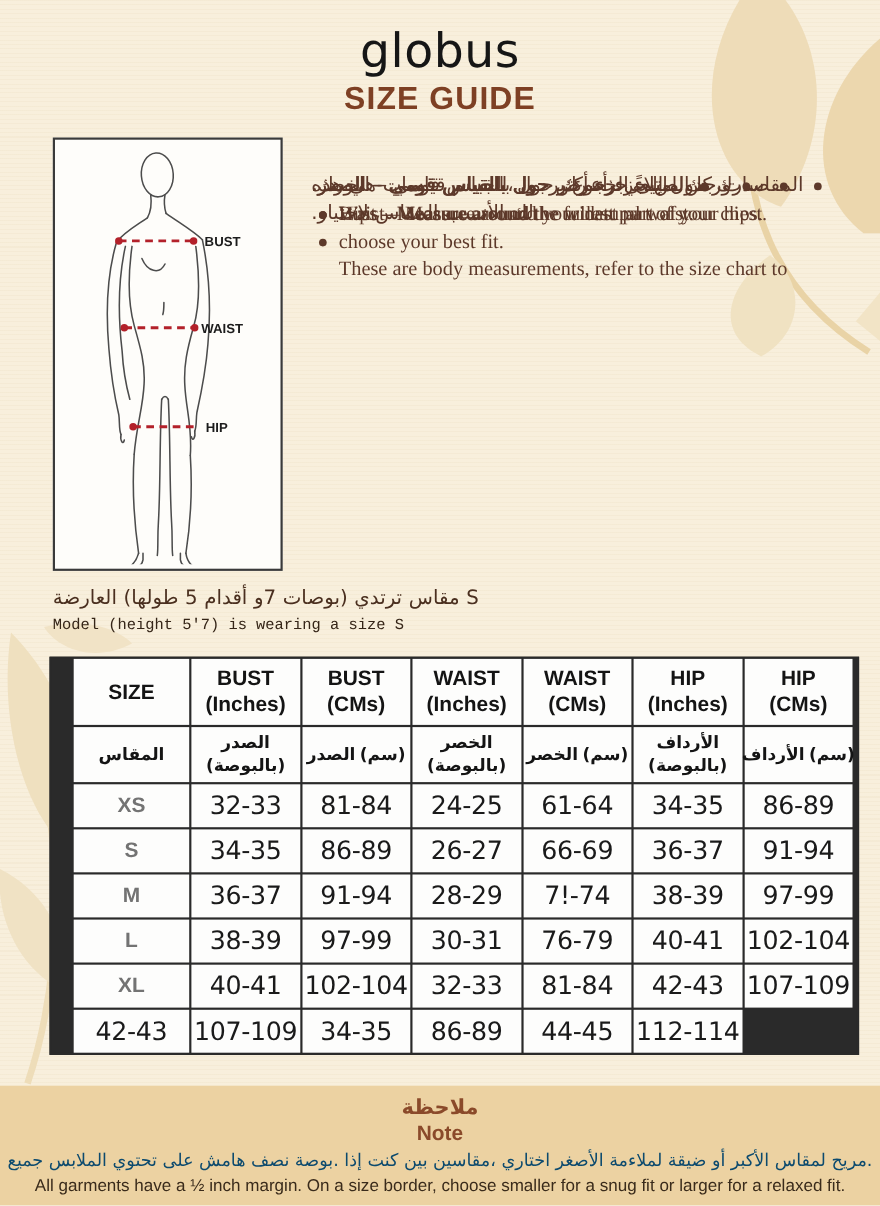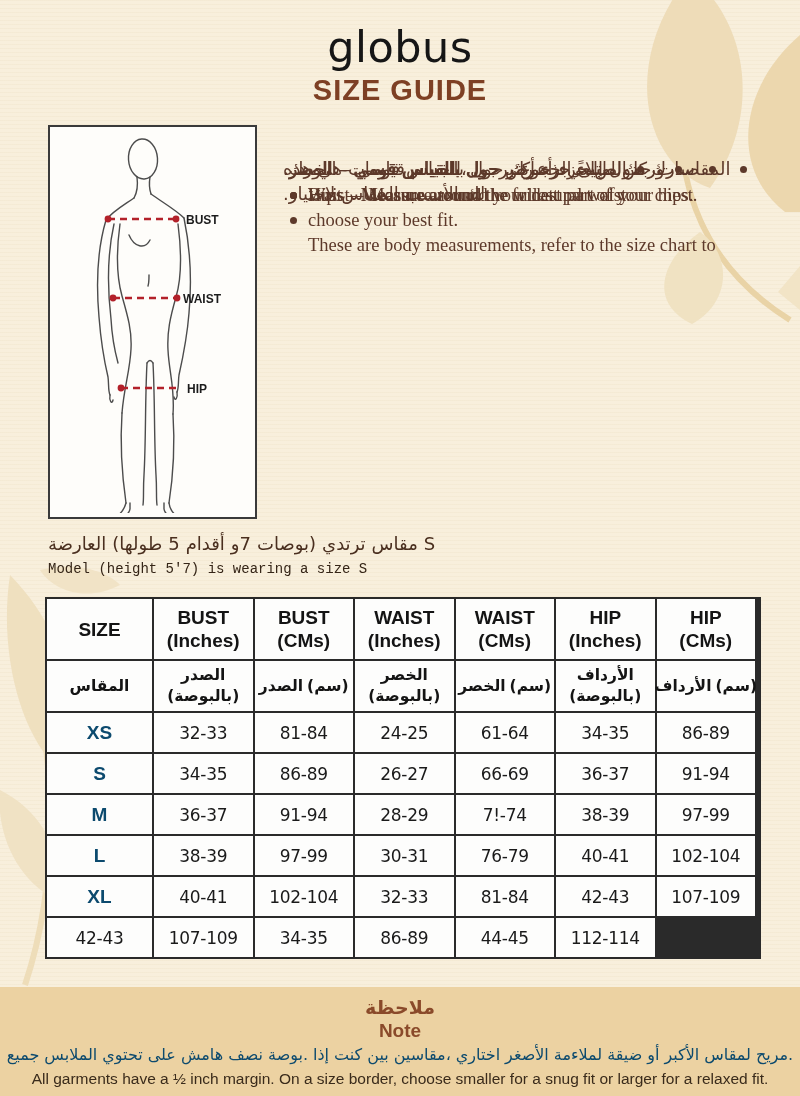--- a/index.html
+++ b/index.html
@@ -36,26 +36,26 @@
 
   
   #model{left:48px;top:531px;}
   #model .ar-row{font-size:18px;color:#4a2f1f;}
   .model-en{font-family:Liberation Mono, monospace;font-size:14px;line-height:26px;color:#352517;}
 
   
   #size-table{left:45px;top:597px;width:712px;display:grid;
               grid-template-columns:105px repeat(6,98.5px);
               grid-template-rows:60px 50px repeat(6,39px);
-              gap:2px;background:#2a2a2a;border:2px solid #2a2a2a;}
+              gap:2px;background:#2a2a2a;border:2px solid #2a2a2a;padding-left:20px;}
   .cell{background:#fdfdfc;display:flex;flex-direction:column;align-items:center;justify-content:center;}
   .h-en{font-family:"Liberation Sans",sans-serif;font-weight:700;font-size:19px;line-height:23px;color:#141414;}
   .h-ar .ar-row{justify-content:center;gap:4px;font-size:15.5px;line-height:21px;font-weight:700;color:#141414;}
-  .c-size{font-family:"Liberation Sans",sans-serif;font-weight:700;font-size:19px;color:#0c4a6e;}
-  .c-val{font-family:"DejaVu Sans",sans-serif;font-size:17px;letter-spacing:-0.3px;color:#1a1a1a;}
+  .c-size{font-family:"Liberation Sans",sans-serif;font-weight:700;font-size:19px;color:#737373;}
+  .c-val{font-family:"DejaVu Sans",sans-serif;font-size:23px;letter-spacing:-0.3px;color:#1a1a1a;}
 
   
   .note-band{left:0;top:987px;width:800px;height:109px;background:#ecd2a2;
              display:flex;flex-direction:column;align-items:center;padding-top:8px;box-sizing:border-box;}
   .note-band .ar-row{justify-content:center;}
   .note-h-ar.ar-row{font-size:19px;line-height:24px;font-weight:700;color:#8a4a2a;}
   .note-h-en{font-family:"Liberation Sans",sans-serif;font-weight:700;font-size:19px;line-height:24px;color:#8a4a2a;}
   .note-ar.ar-row{font-size:16px;line-height:24px;color:#0c4a6e;gap:5px;}
   .note-en{font-family:"Liberation Sans",sans-serif;font-size:15.5px;line-height:23px;color:#3a2b1b;}
 </style>

